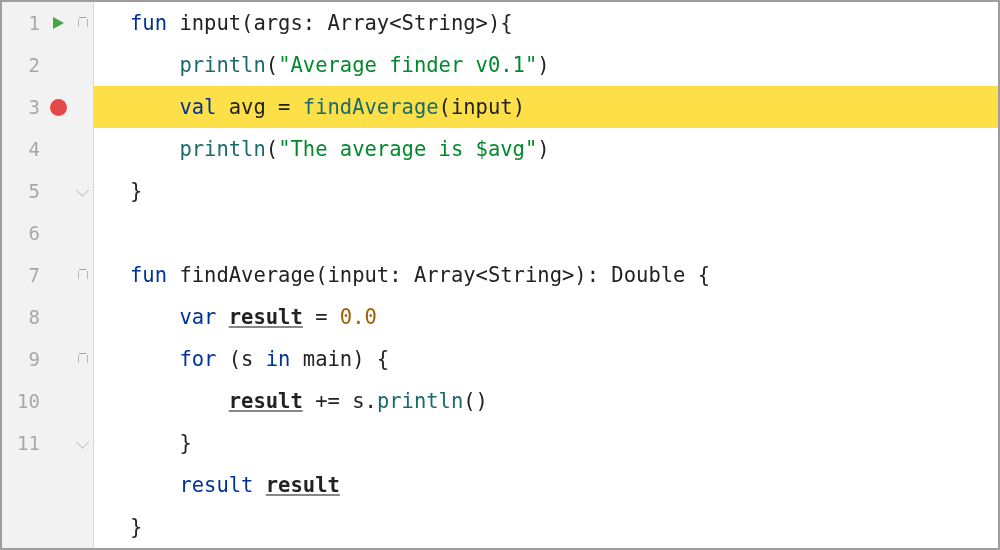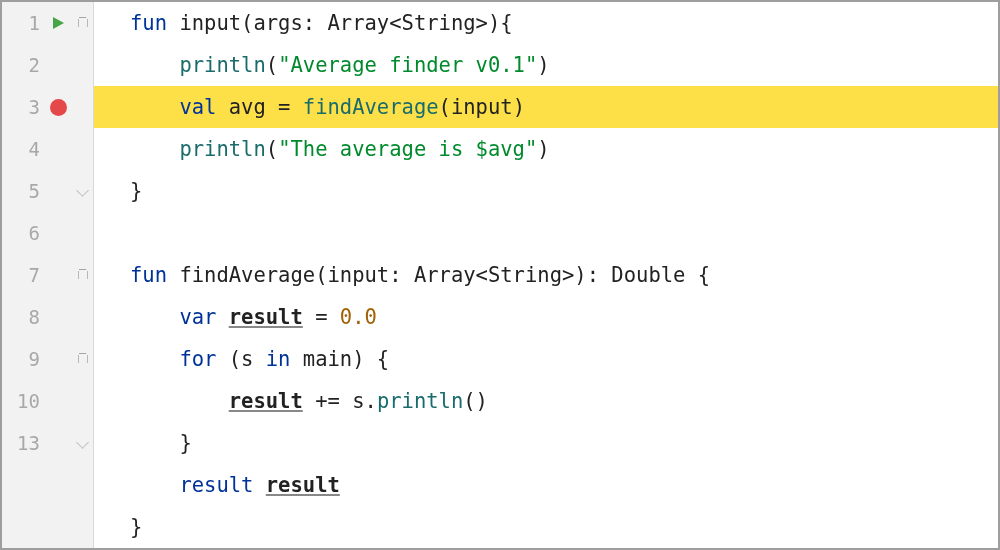--- a/index.html
+++ b/index.html
@@ -174,21 +174,21 @@
         <span class="fold-gutter">
           <span class="fold-icon minus"></span>
         </span>
       </div>
       <div class="line-row">
         <span class="line-number">10</span>
         <span class="icon-cell"></span>
         <span class="fold-gutter"></span>
       </div>
       <div class="line-row">
-        <span class="line-number">13</span>
+        <span class="line-number">11</span>
         <span class="icon-cell"></span>
         <span class="fold-gutter">
           <span class="fold-icon up-end"></span>
         </span>
       </div>
     </div>
   <div class="code-area">
       <div class="line-row"><span class="tok-keyword">fun</span><span class="tok-ident"> </span><span class="tok-ident">input</span><span class="tok-ident">(args: Array&lt;String&gt;){</span></div>
       <div class="line-row"><span>    </span><span class="tok-fn">println</span><span class="tok-ident">(</span><span class="tok-str">"Average finder v0.1"</span><span class="tok-ident">)</span></div>
       <div class="line-row bp"><span>    </span><span class="tok-keyword">val</span><span class="tok-ident"> avg = </span><span class="tok-fn">findAverage</span><span class="tok-ident">(input)</span></div>

